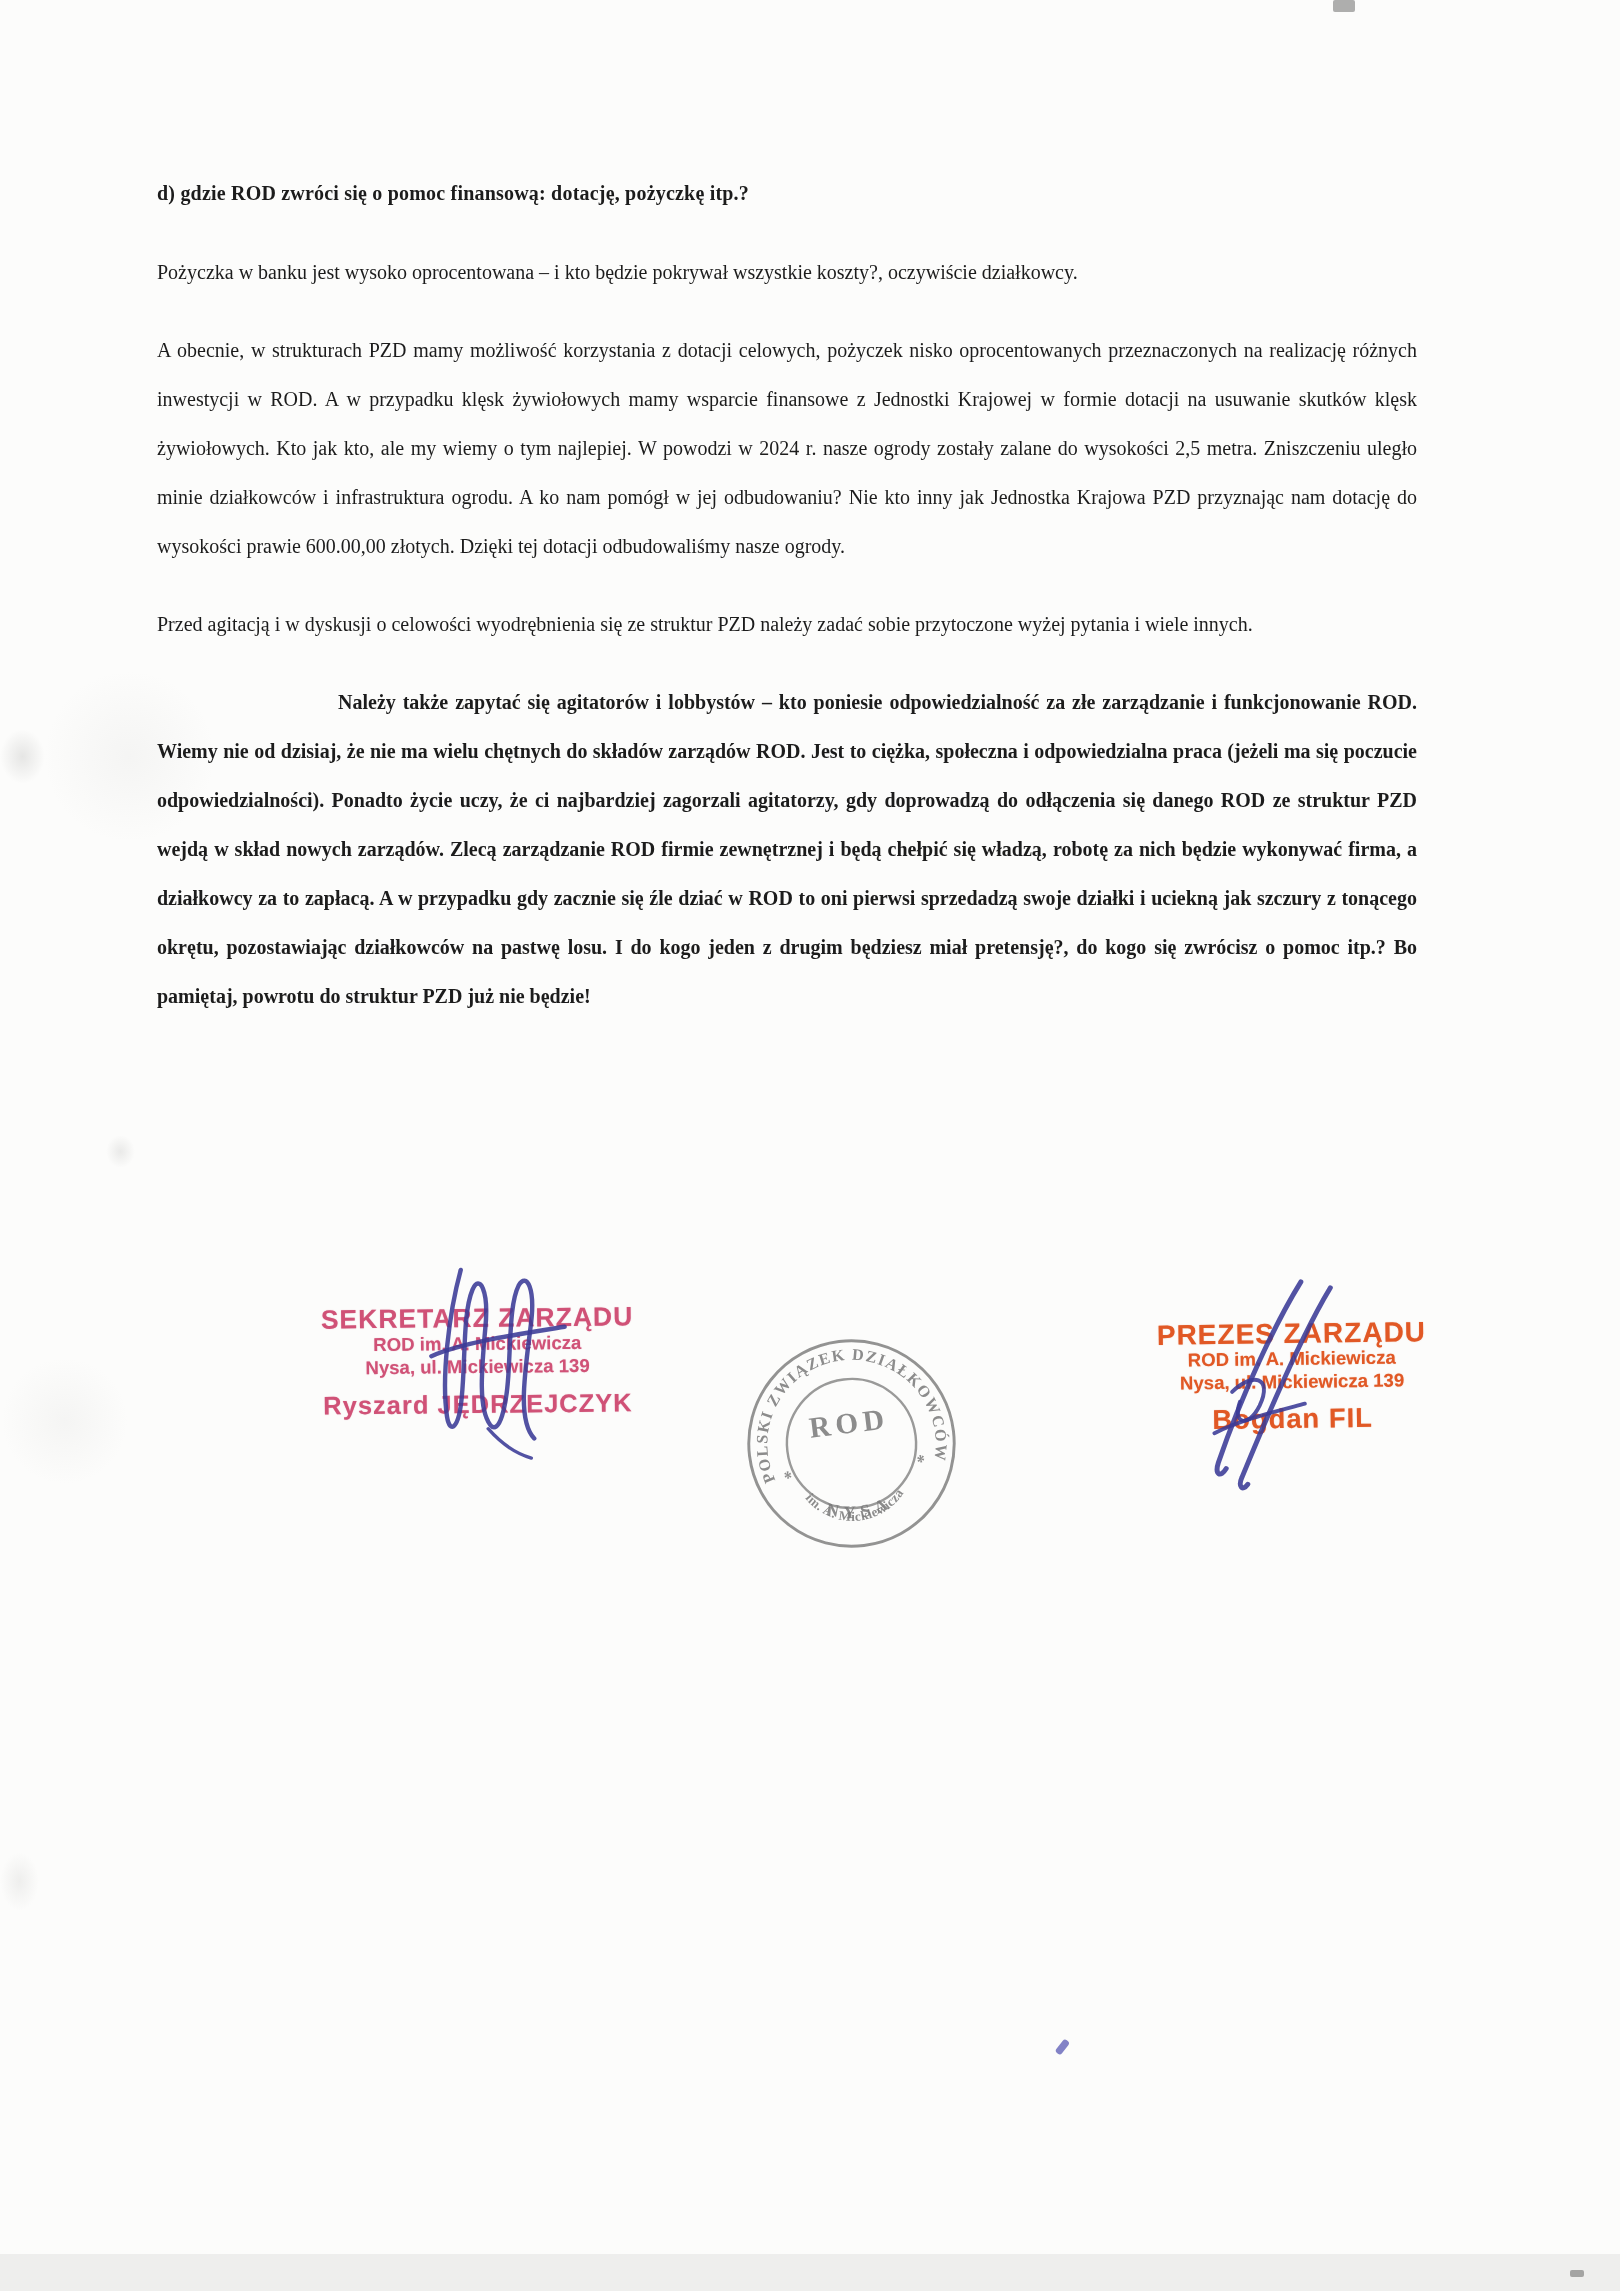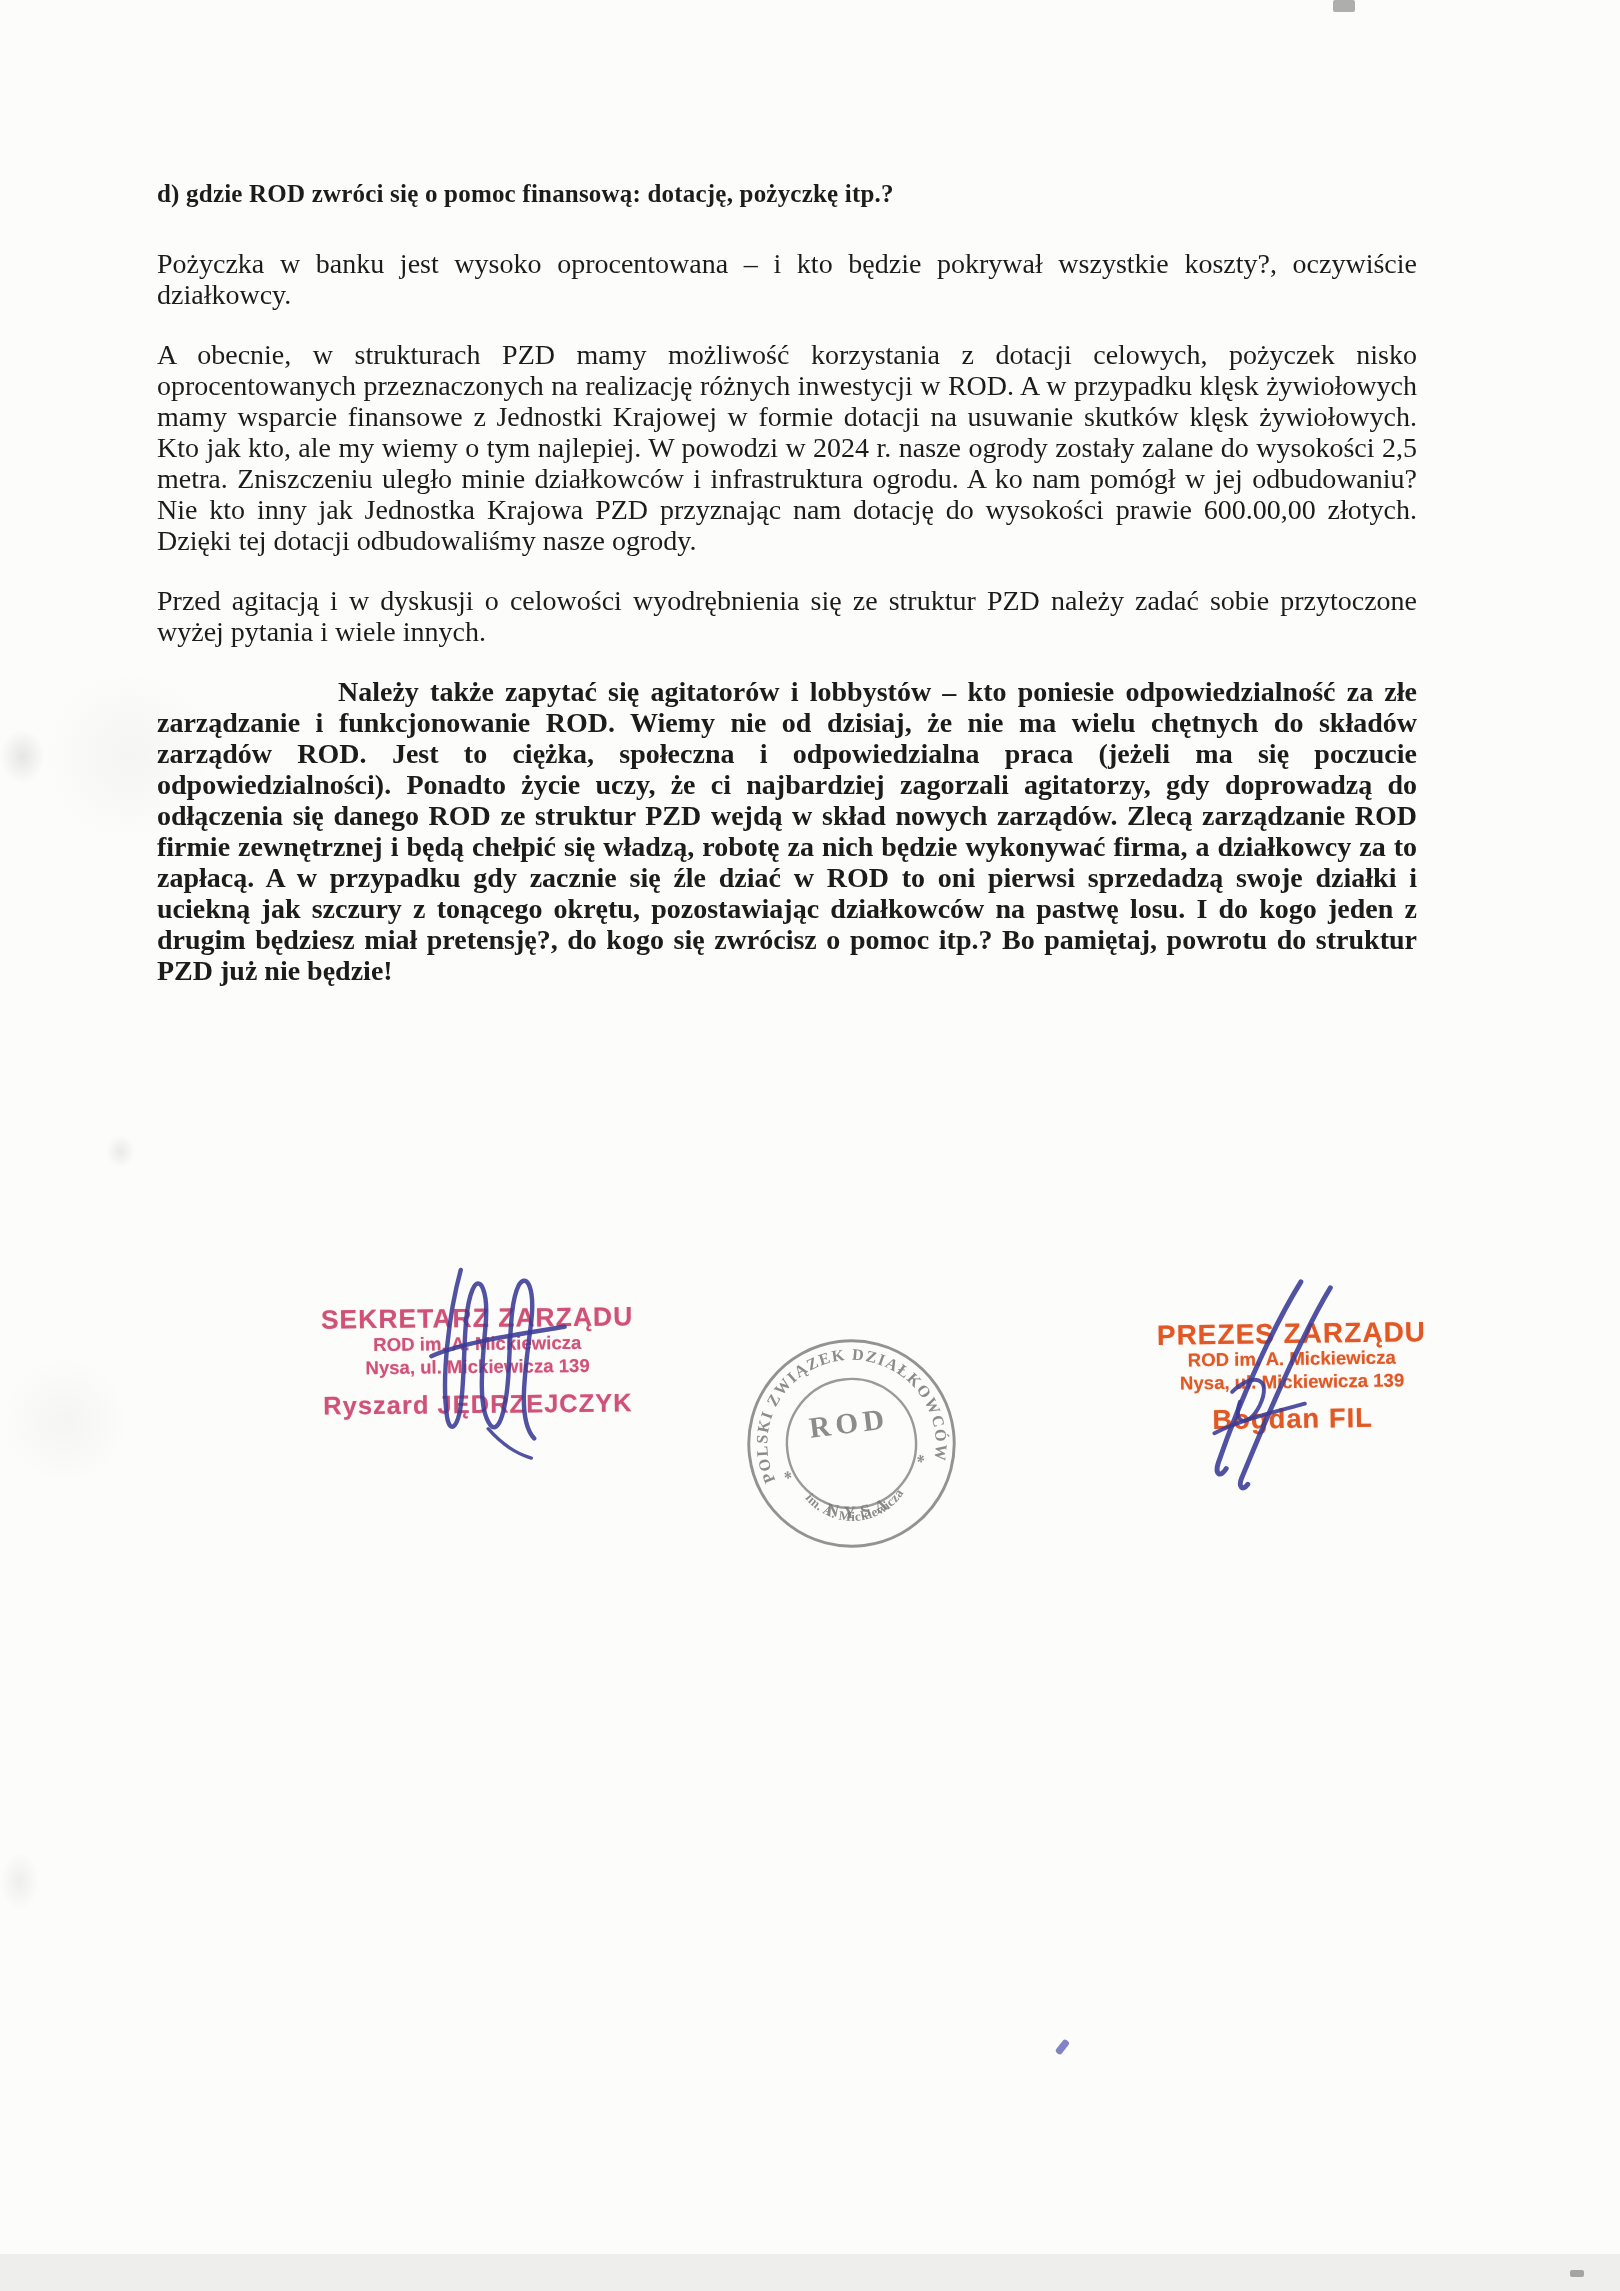--- a/index.html
+++ b/index.html
@@ -18,29 +18,29 @@
       radial-gradient(circle at 4% 62%, rgba(180,180,178,0.10), rgba(0,0,0,0) 3%),
       #fcfcfb;
   }
   .text-block {
     position: absolute;
     left: 157px; top: 0;
     width: 1260px;
   }
   .doc-heading {
     margin: 174px 0 35px 0;
-    font-size: 25px;
+    font-size: 20px;
     font-weight: bold;
     line-height: 39px;
     letter-spacing: 0.2px;
   }
   .doc-par {
     margin: 0 0 29px 0;
-    font-size: 28px;
-    line-height: 31px;
+    font-size: 20px;
+    line-height: 49px;
     text-align: justify;
   }
   .doc-par.indented { text-indent: 181px; font-weight: bold; }
   
   .stamp { position: absolute; text-align: center; pointer-events: none; }
   .stamp-secretary {
     left: 316px; top: 1304px; width: 323px;
     color: rgba(202,62,104,0.82);
     font-family: "Liberation Sans", sans-serif;
     transform: rotate(-0.6deg);

